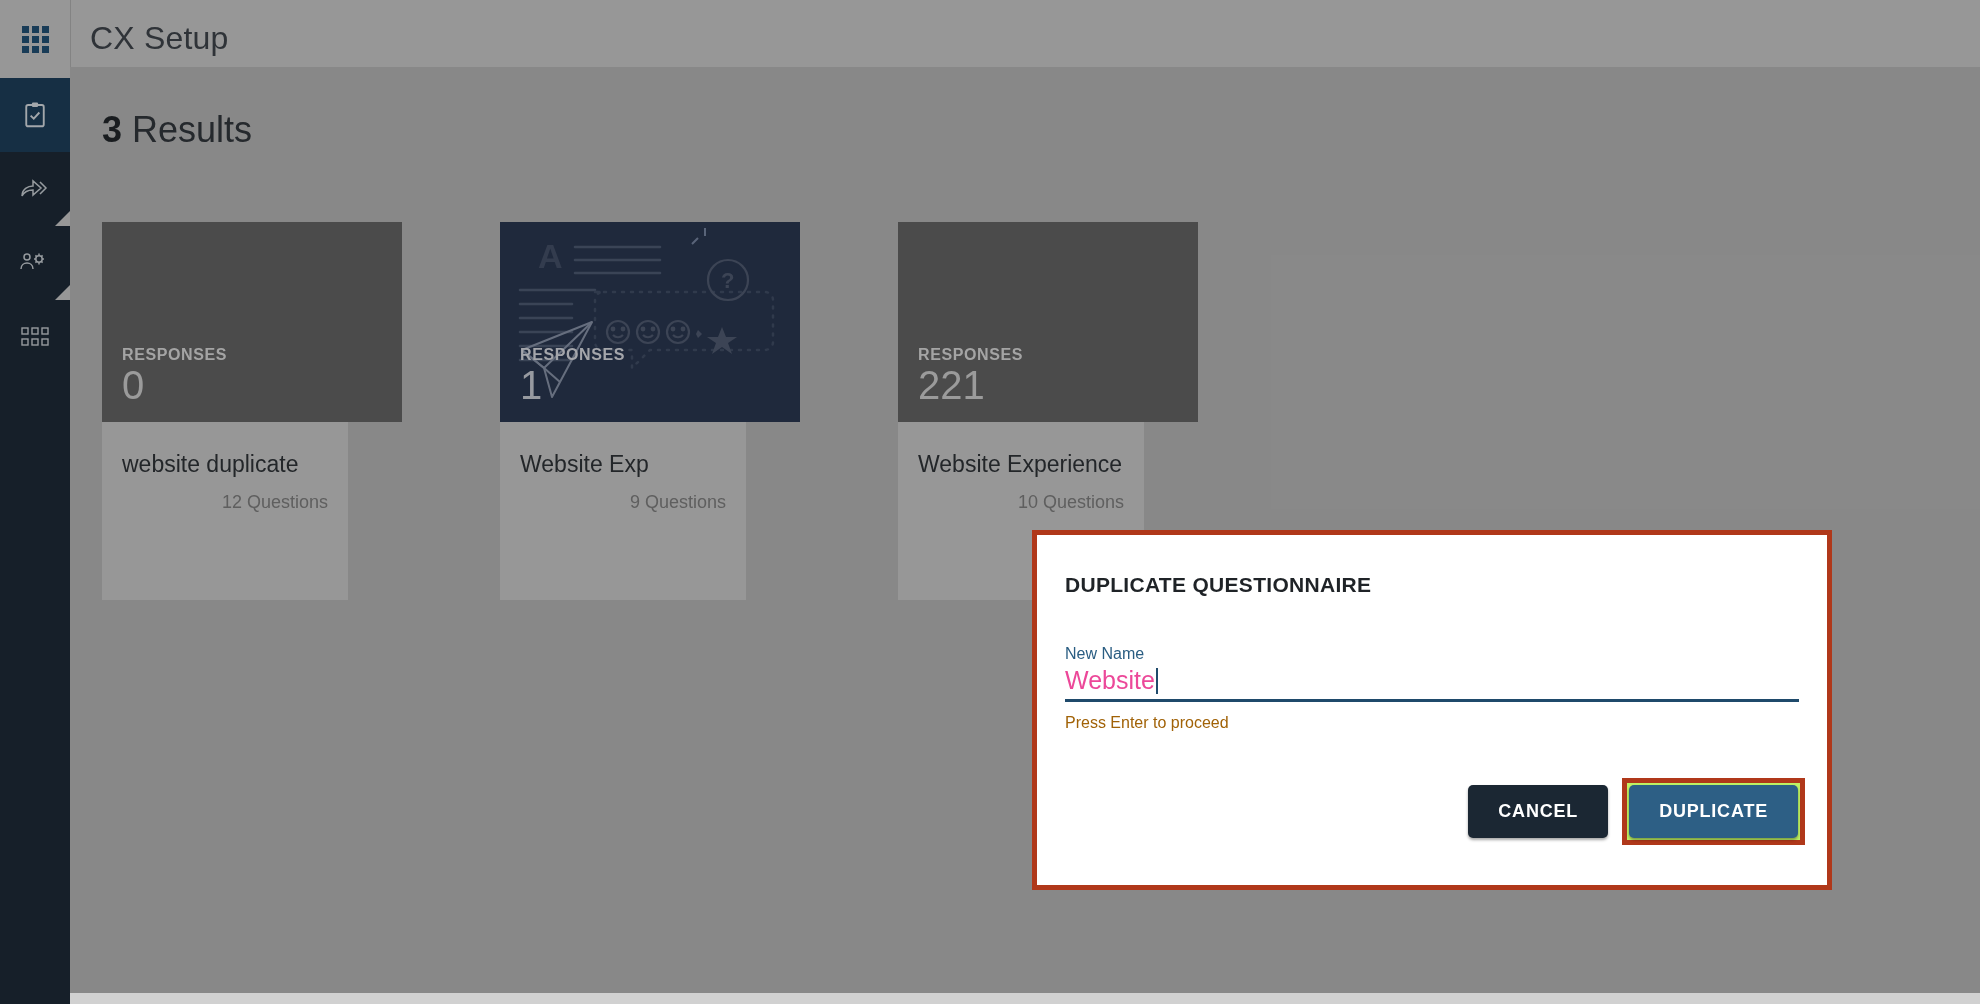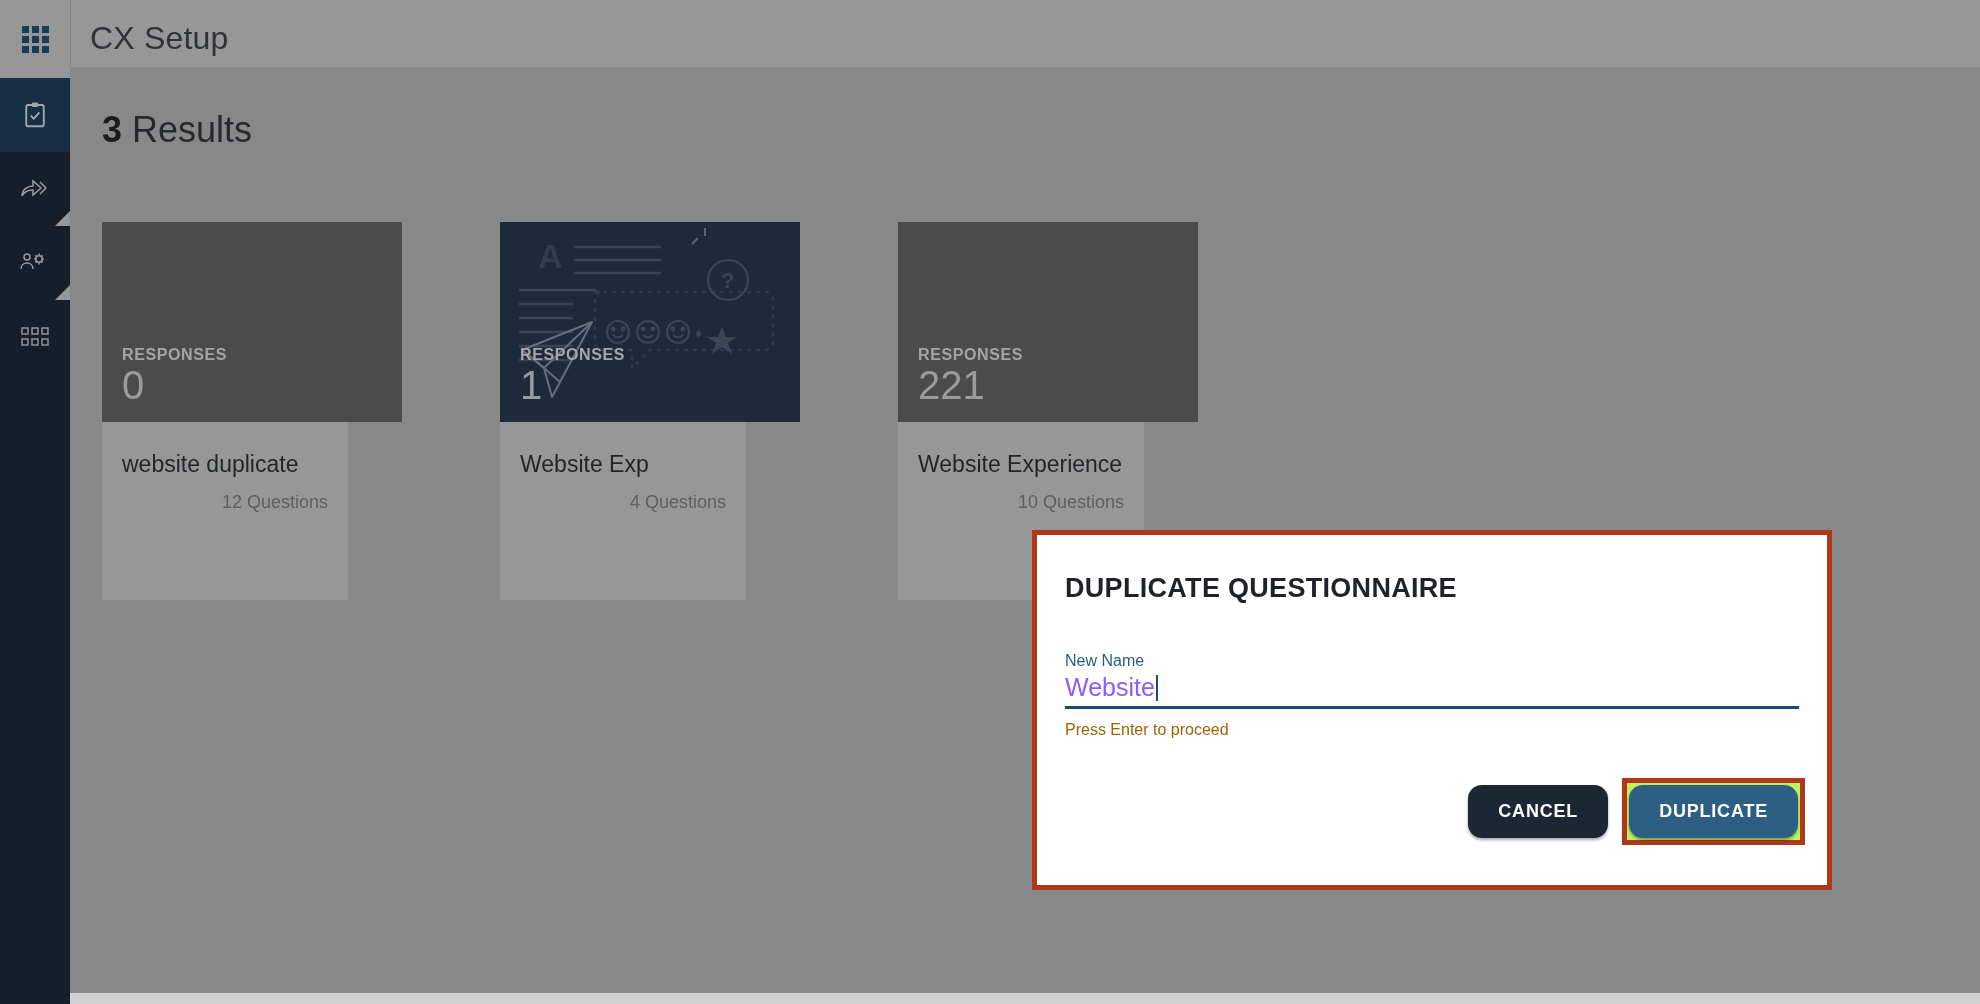--- a/index.html
+++ b/index.html
@@ -117,46 +117,46 @@
     position: absolute; inset: 0;
     border: 5px solid #b0381a;
     background: #ffffff;
   }
   .dialog {
     position: absolute; inset: 5px;
     background: #ffffff;
     padding: 38px 28px 0 28px;
   }
   .dialog-title {
-    font-size: 27px; font-weight: 700; color: #1f2327;
+    font-size: 21px; font-weight: 700; color: #1f2327;
     letter-spacing: 0.3px;
   }
   .field { margin-top: 48px; }
   .field-label { font-size: 16px; color: #2a5d82; }
   .field-input-row {
     display: flex; align-items: flex-end;
     border-bottom: 3px solid #1f4a6b;
     padding-bottom: 4px; margin-top: 4px;
   }
-  .field-value { font-size: 25px; color: #8b5cf6; font-weight: 400; line-height: 1.1; }
+  .field-value { font-size: 25px; color: #ec4899; font-weight: 400; line-height: 1.1; }
   .caret {
     display: inline-block; width: 2px; height: 26px;
     background: #1f4a6b; margin-left: 1px; margin-bottom: 1px;
   }
   .field-help { font-size: 16px; color: #a16207; margin-top: 12px; }
 
   .dialog-actions {
     position: absolute; right: 22px; bottom: 40px;
     display: flex; align-items: center; gap: 14px;
   }
   .btn {
     border: none; cursor: pointer;
     font-family: "Liberation Sans", sans-serif;
     font-size: 18px; font-weight: 700; letter-spacing: 0.8px;
-    color: #ffffff; border-radius: 14px;
+    color: #ffffff; border-radius: 5px;
     padding: 16px 30px;
     box-shadow: 0 2px 3px rgba(0,0,0,0.35);
   }
   .btn-cancel { background: #1b2733; }
   .btn-duplicate { background: #2d5f85; }
   .btn-highlight {
     border: 5px solid #b0381a;
     padding: 2px; background: #bef264;
     display: inline-block;
   }
@@ -296,21 +296,21 @@
             </g>
             <g stroke="#6d7a94" stroke-width="2" fill="none">
               <path d="M192 22 l6 -6 M205 14 l0 -8"></path>
             </g>
           </svg>
           <div class="card-resp-label">RESPONSES</div>
           <div class="card-resp-count">1</div>
         </div>
         <div class="card-body">
           <div class="card-title">Website Exp</div>
-          <div class="card-sub">4 Questions</div>
+          <div class="card-sub">9 Questions</div>
         </div>
       </div>
 
       <div class="card">
         <div class="card-thumb">
           <div class="card-resp-label">RESPONSES</div>
           <div class="card-resp-count">221</div>
         </div>
         <div class="card-body">
           <div class="card-title">Website Experience</div>

